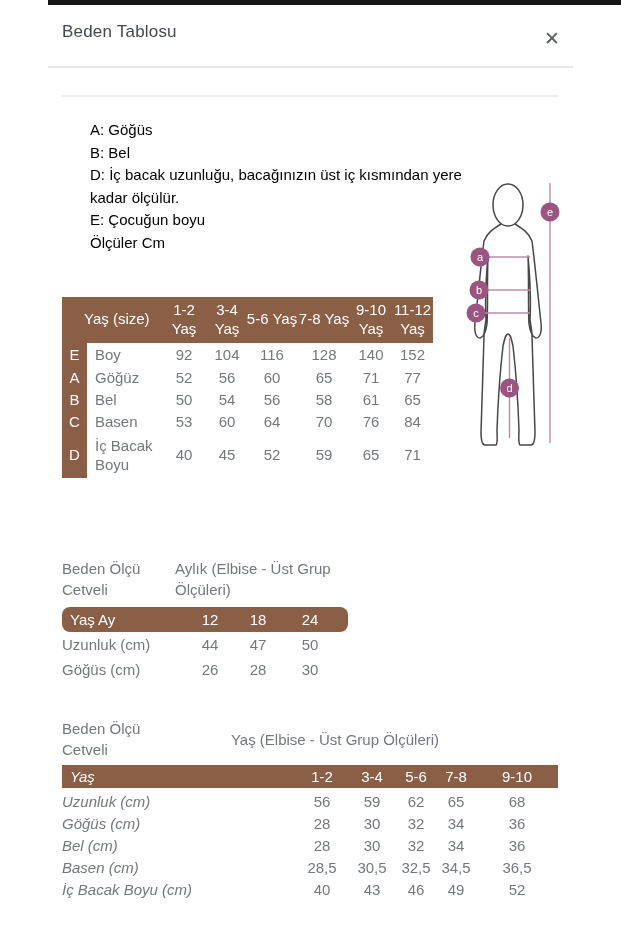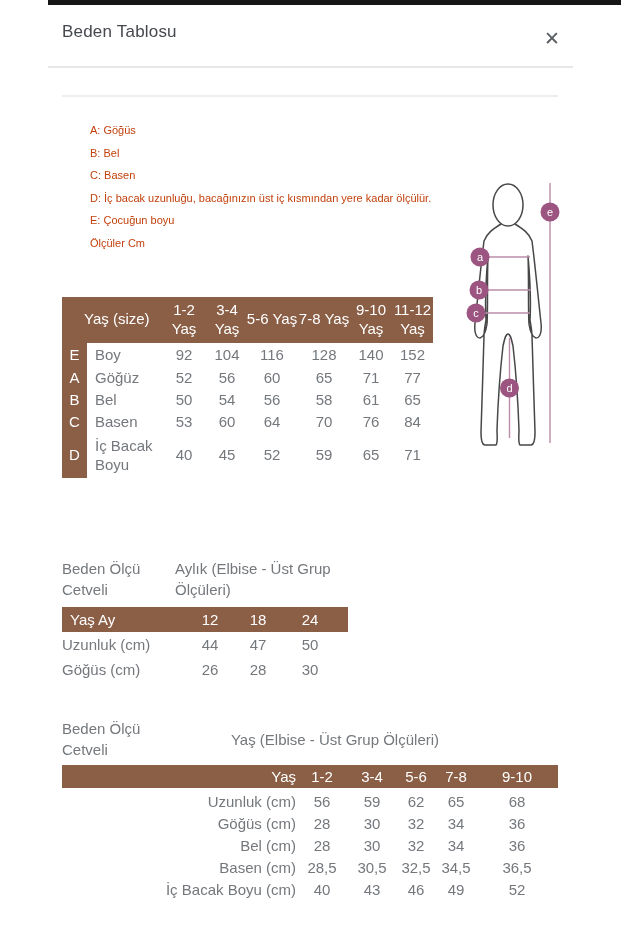--- a/index.html
+++ b/index.html
@@ -7,21 +7,21 @@
     position:relative;width:621px;height:931px;overflow:hidden;background:#ffffff;
     font-family:"Liberation Sans",sans-serif;
   }
   .top-edge{position:absolute;left:48px;right:0;top:0;height:5px;background:#161616;}
   .modal-title{position:absolute;left:62px;top:22px;font-size:17px;color:#45484d;letter-spacing:.2px;}
   .close-btn{position:absolute;left:538px;top:24px;width:28px;height:28px;font-size:19px;color:#5a5e63;
     display:flex;align-items:center;justify-content:center;cursor:pointer;}
   .divider1{position:absolute;left:48px;top:66px;width:525px;height:2px;background:#e7e7e7;}
   .divider2{position:absolute;left:62px;top:95px;width:496px;height:2px;background:#eeeeee;}
 
-  .legend{position:absolute;left:90px;top:119px;width:372px;font-size:11px;line-height:22.5px;color:#c2410c;}
+  .legend{position:absolute;left:90px;top:119px;width:372px;font-size:15px;line-height:22.5px;color:#000000;}
 
   
   .figure{position:absolute;left:440px;top:160px;width:150px;height:300px;}
 
   
   .t1{position:absolute;left:62px;top:297px;width:371px;border-collapse:collapse;table-layout:fixed;font-size:15px;}
   .t1 th{background:#8B5E46;color:#ffffff;font-weight:400;text-align:center;vertical-align:middle;line-height:1.25;padding:4px 0;}
   .t1 th.hdr-label{text-align:left;padding-left:22px;}
   .t1 td{color:#74787c;text-align:center;vertical-align:middle;padding:0;line-height:1.25;}
   .t1 td.letter{background:#8B5E46;color:#ffffff;}
@@ -34,32 +34,32 @@
   .stable{position:absolute;font-size:15px;color:#74787c;}
   .titles{display:flex;line-height:21px;margin-bottom:7px;}
   .row{display:flex;align-items:center;}
   .brown{background:#8B5E46;color:#ffffff;}
   .cell{text-align:center;}
 
   .t2{left:62px;top:558px;}
   .t2 .titles{width:300px;}
   .t2 .title-left{width:113px;}
   .t2 .title-right{width:172px;}
-  .t2 .row{width:286px;height:25px;}
+  .t2 .row{width:286px;height:25px;border-radius:8px;}
   .t2 .c-label{width:124px;text-align:left;}
   .t2 .row.brown .c-label{width:116px;padding-left:8px;}
   .t2 .c1{width:48px;} .t2 .c2{width:48px;} .t2 .c3{width:56px;}
 
   .t3{left:62px;top:718px;}
   .t3 .titles{width:436px;margin-bottom:5px;}
   .t3 .title-left{width:110px;}
   .t3 .title-right{flex:1;text-align:center;align-self:center;}
   .t3 .row{width:496px;height:22px;}
   .t3 .row.brown{height:23px;margin-bottom:2px;}
-  .t3 .c-label{width:234px;text-align:right;}
+  .t3 .c-label{width:234px;text-align:left;font-style:italic;}
   .t3 .row.brown .c-label{width:226px;padding-left:8px;}
   .t3 .c1{width:52px;} .t3 .c2{width:48px;text-align:center;} .t3 .c3{width:40px;} .t3 .c4{width:40px;} .t3 .c5{width:82px;}
 </style>
 </head>
 <body>
 
 <div class="screen">
 
   <div class="top-edge"></div>
 
@@ -67,21 +67,20 @@
   <div class="close-btn">
     <span>✕</span>
   </div>
 
   <div class="divider1"></div>
   <div class="divider2"></div>
 
   <div class="legend">
     <div>A: Göğüs</div>
     <div>B: Bel</div>
-    <div>C: Basen</div>
     <div>D: İç bacak uzunluğu, bacağınızın üst iç kısmından yere kadar ölçülür.</div>
     <div>E: Çocuğun boyu</div>
     <div>Ölçüler Cm</div>
   </div>
 
   <svg class="figure" viewBox="0 0 150 300">
 
     <line x1="110" y1="23" x2="110" y2="283" stroke="#BA8CA8" stroke-width="1.4"></line>
 
     <ellipse cx="68" cy="45" rx="15" ry="21" fill="#ffffff" stroke="#474747" stroke-width="1.5"></ellipse>

